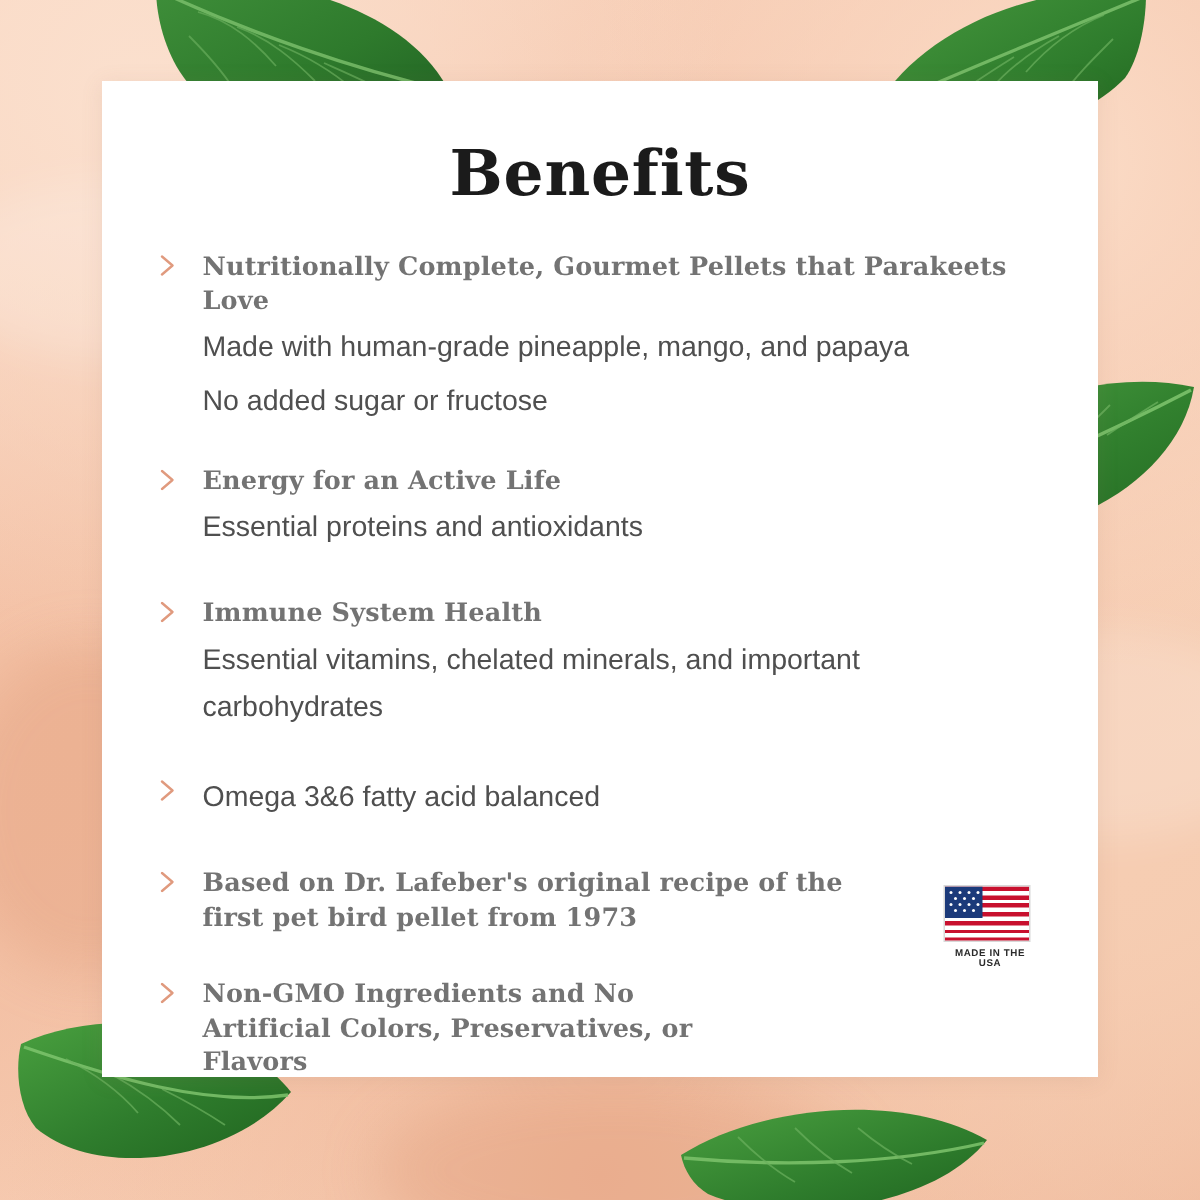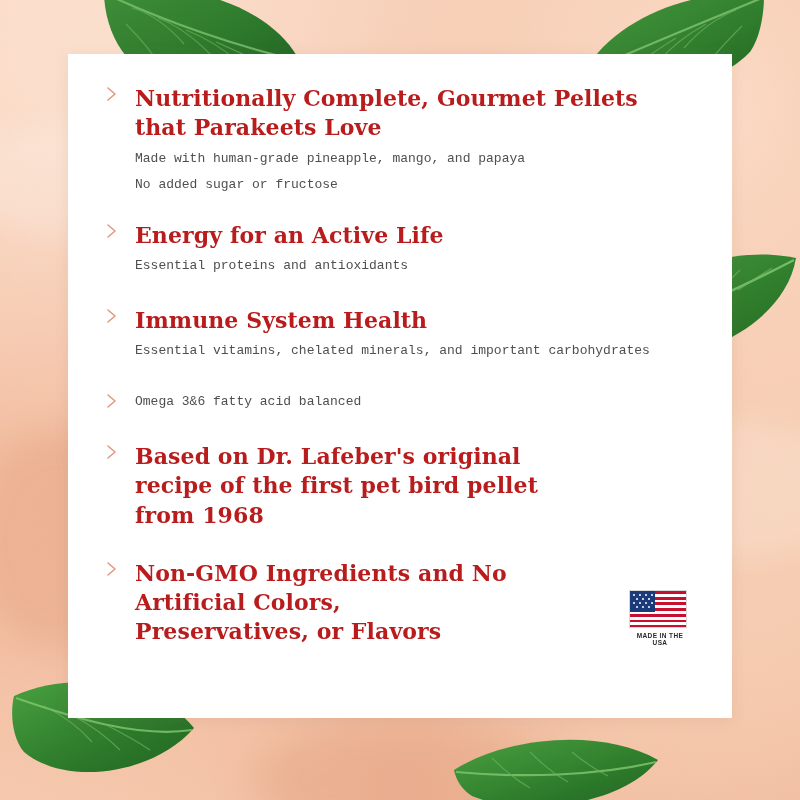--- a/index.html
+++ b/index.html
@@ -86,30 +86,30 @@
     top: 3px;
     width: 12px;
     height: 14px;
     color: #e09a7e;
   }
   .chev svg { display: block; }
 
   .b-head {
     font-family: "DejaVu Serif", "Liberation Serif", serif;
     font-weight: bold;
-    font-size: 22px;
+    font-size: 17px;
     line-height: 1.33;
-    color: #b91c1c;
+    color: #737373;
     margin: 0;
     letter-spacing: 0.1px;
   }
 
   .b-sub {
-    font-family: Liberation Mono, monospace;
-    font-size: 13px;
+    font-family: Liberation Sans, sans-serif;
+    font-size: 19px;
     line-height: 1.62;
     color: #4f4f4f;
     margin: 5px 0 0 0;
   }
 
   
   .usa-badge {
     position: absolute;
     right: 41px;
     bottom: 72px;
@@ -269,20 +269,21 @@
       <g stroke="#6bb05e" stroke-width="1.2" opacity="0.7" fill="none">
         <path d="M40 24 C52 36 64 46 78 54"></path>
         <path d="M78 18 C90 30 102 40 116 48"></path>
         <path d="M120 18 C132 28 144 36 156 42"></path>
       </g>
     </svg>
   </div>
 
   <div class="card">
 
+    <h1 class="title">Benefits</h1>
 
     <div class="list">
 
       <div class="benefit">
         <span class="chev">
           <svg width="12" height="14" viewBox="0 0 12 14">
               <path d="M2 1 L9 7 L2 13" fill="none" stroke="currentColor" stroke-width="1.6" stroke-linecap="round" stroke-linejoin="round"></path>
             </svg>
         </span>
         <p class="b-head">Nutritionally Complete, Gourmet Pellets that Parakeets Love</p>
@@ -318,21 +319,21 @@
         </span>
         <p class="b-sub">Omega 3&amp;6 fatty acid balanced</p>
       </div>
 
       <div class="benefit" style="margin-bottom:29px; padding-right:120px;">
         <span class="chev">
           <svg width="12" height="14" viewBox="0 0 12 14">
               <path d="M2 1 L9 7 L2 13" fill="none" stroke="currentColor" stroke-width="1.6" stroke-linecap="round" stroke-linejoin="round"></path>
             </svg>
         </span>
-        <p class="b-head">Based on Dr. Lafeber's original recipe of the first pet bird pellet from 1968</p>
+        <p class="b-head">Based on Dr. Lafeber's original recipe of the first pet bird pellet from 1973</p>
       </div>
 
       <div class="benefit" style="padding-right:180px;">
         <span class="chev">
           <svg width="12" height="14" viewBox="0 0 12 14">
               <path d="M2 1 L9 7 L2 13" fill="none" stroke="currentColor" stroke-width="1.6" stroke-linecap="round" stroke-linejoin="round"></path>
             </svg>
         </span>
         <p class="b-head">Non-GMO Ingredients and No Artificial Colors, Preservatives, or Flavors</p>
       </div>

